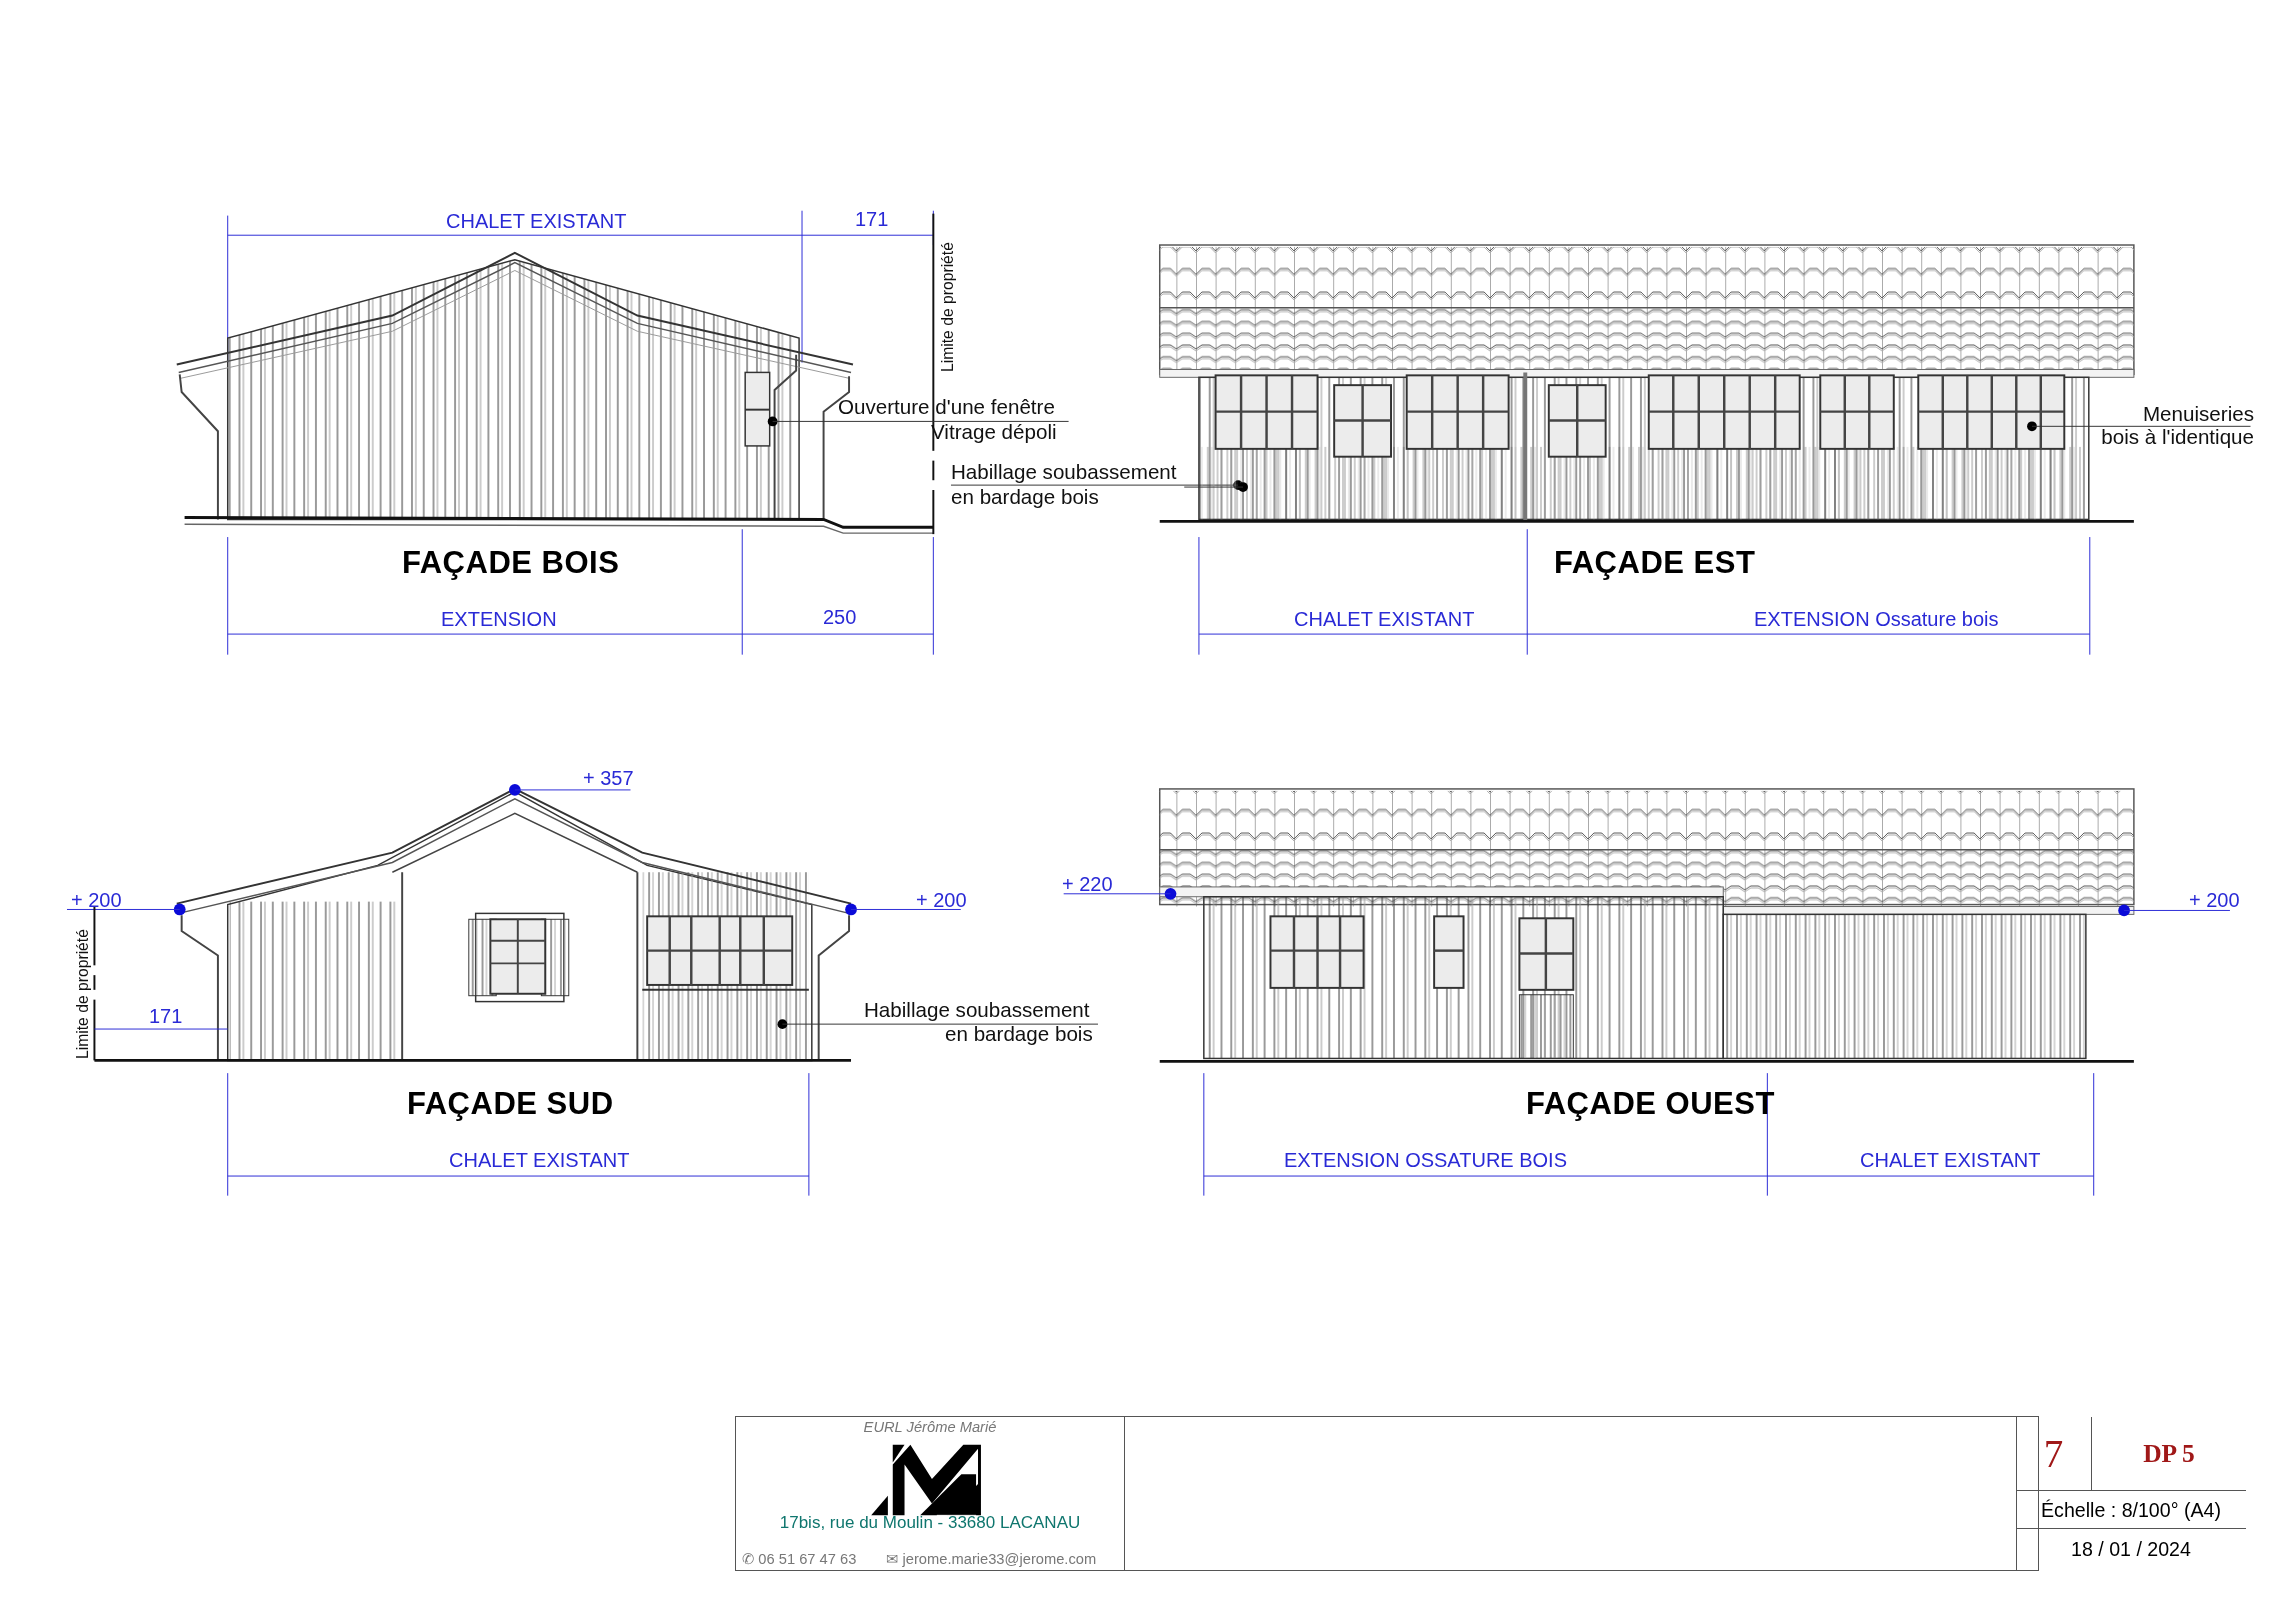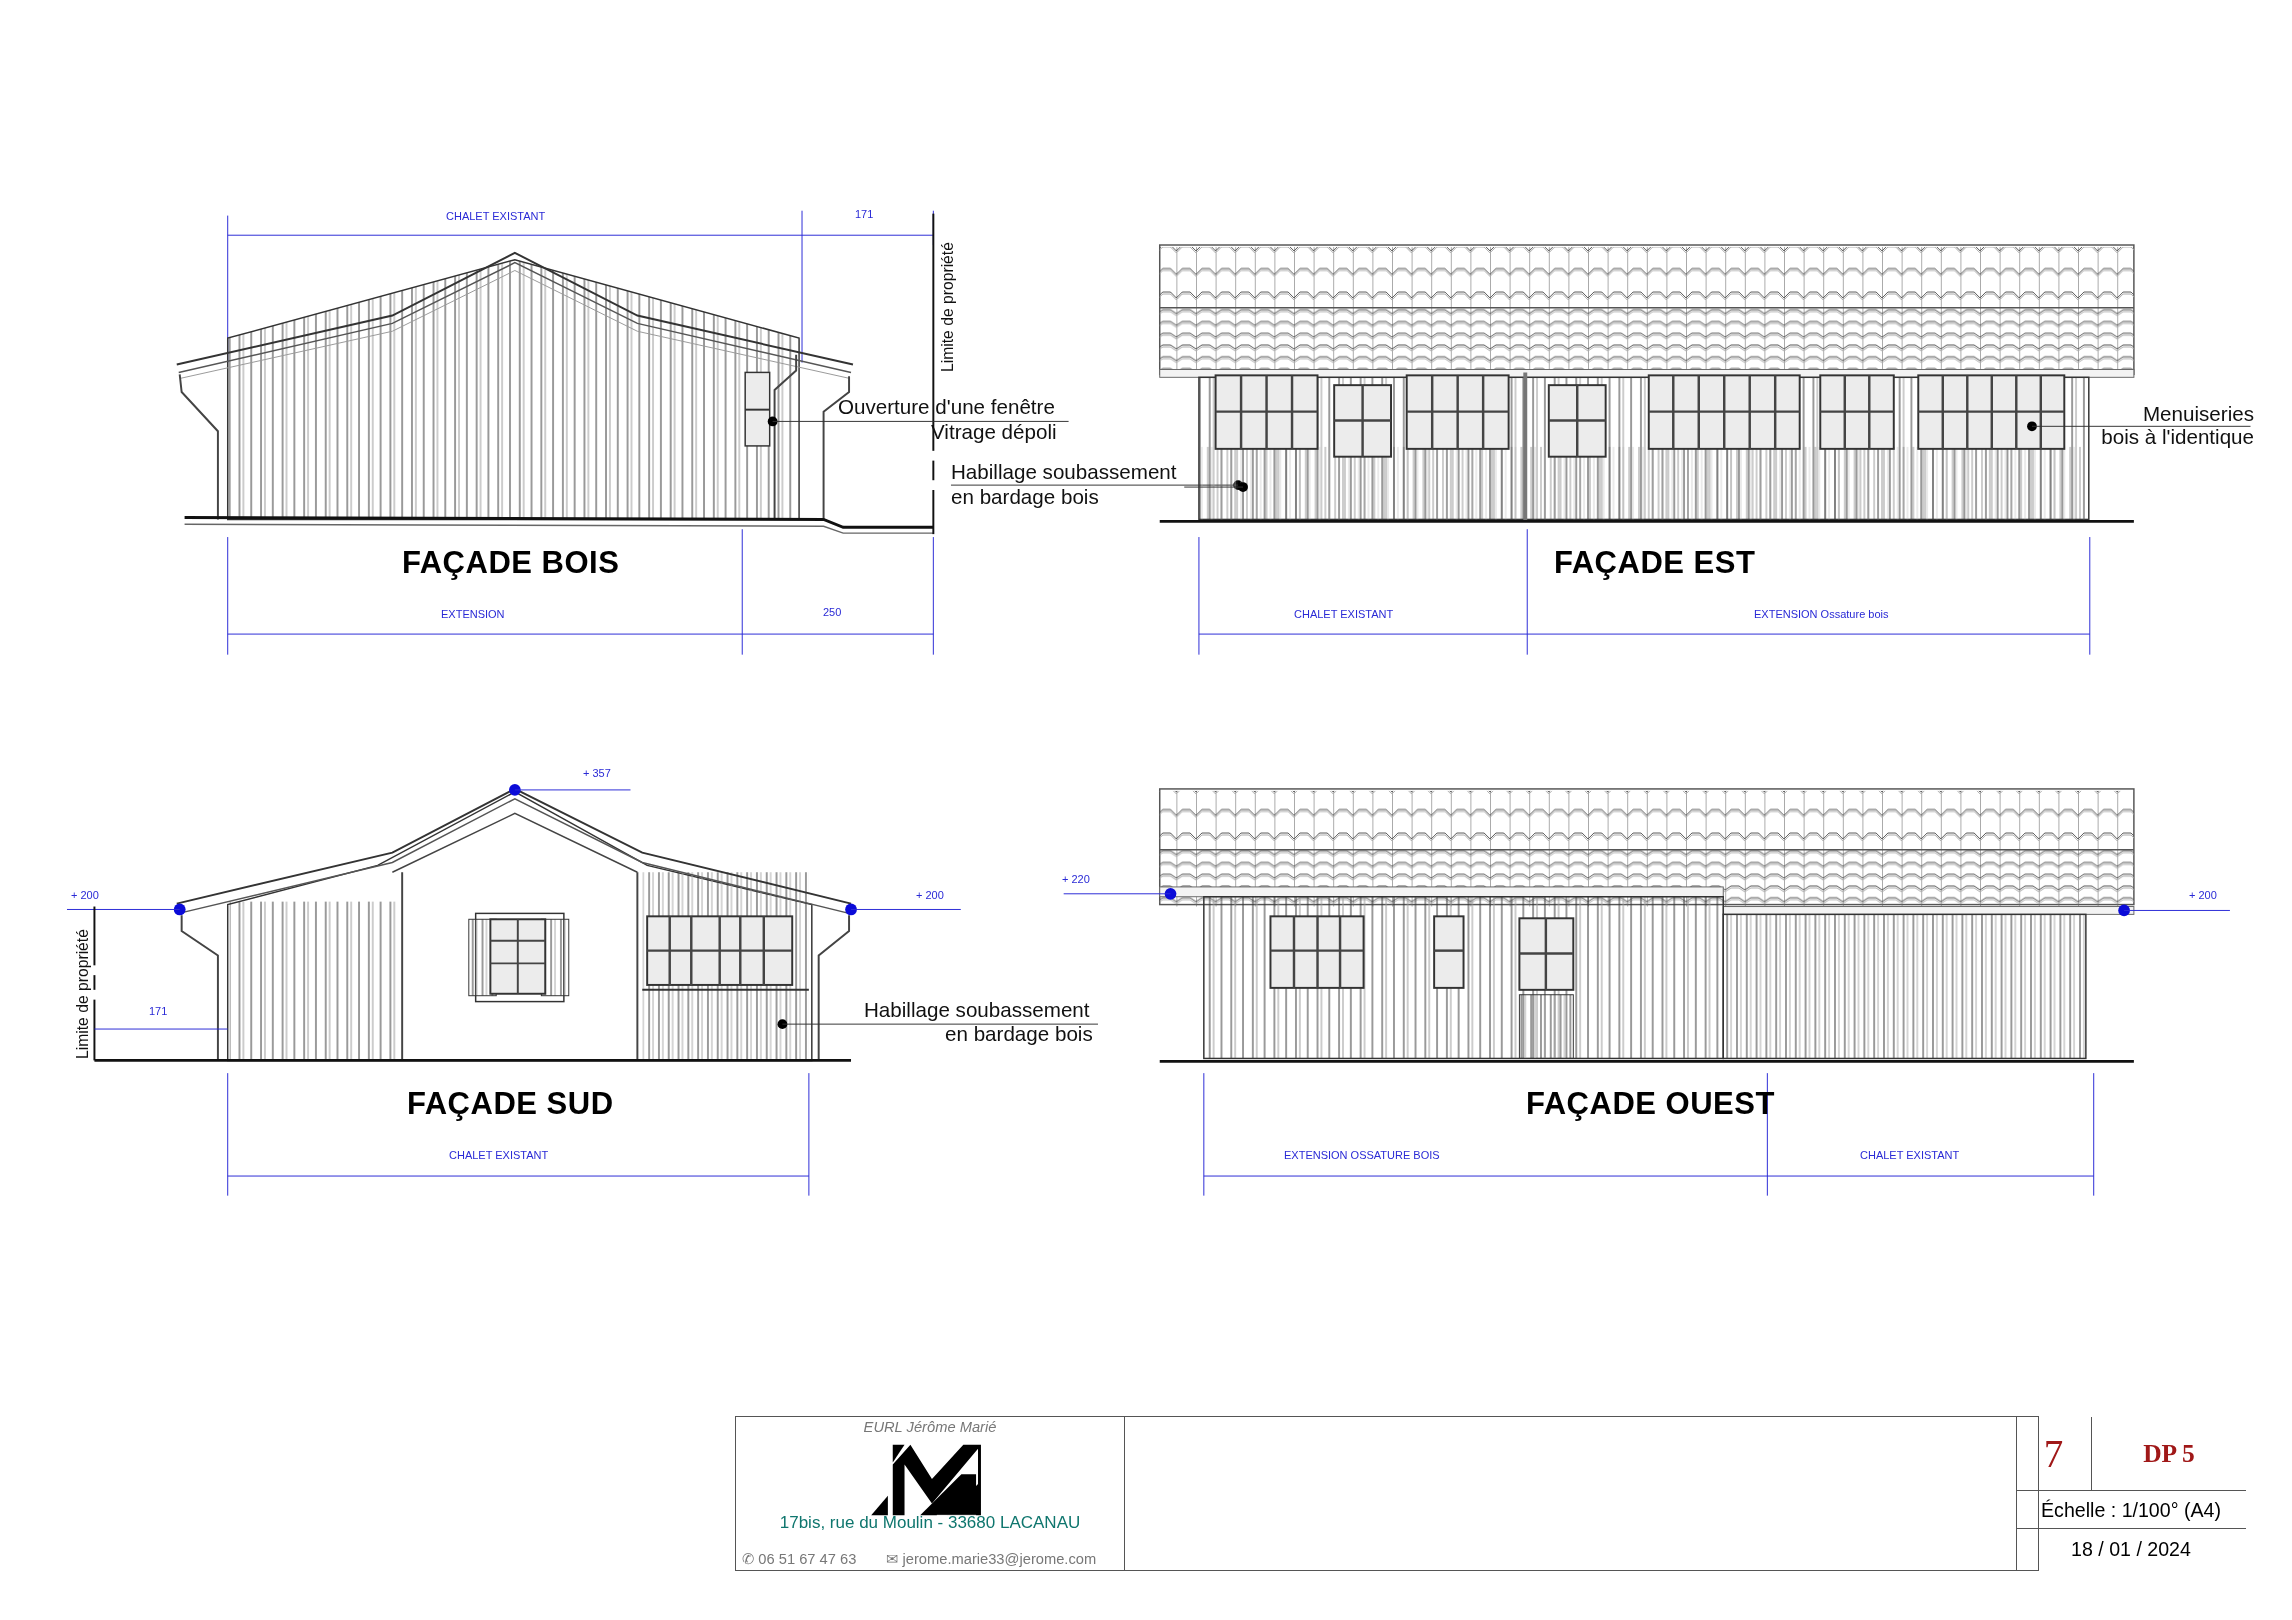--- a/index.html
+++ b/index.html
@@ -1,18 +1,18 @@
 <!DOCTYPE html>
 <html><head>
 <meta charset="utf-8">
 <style>
   html,body{margin:0;padding:0;background:#fff;}
   body{width:2293px;height:1620px;position:relative;overflow:hidden;font-family:"Liberation Sans",sans-serif;color:#000;}
   svg{position:absolute;left:0;top:0;}
-  .dim{color:#2a2ad6;font-size:11px;font-family:"Liberation Sans",sans-serif;position:absolute;white-space:nowrap;}
+  .dim{color:#2a2ad6;font-size:20px;font-family:"Liberation Sans",sans-serif;position:absolute;white-space:nowrap;}
   .title{font-size:31px;font-weight:bold;position:absolute;white-space:nowrap;letter-spacing:0.5px;}
   .note{font-size:20.6px;position:absolute;white-space:nowrap;line-height:24.5px;color:#111;}
   .note.right{text-align:right;}
   .vlabel{position:absolute;font-size:15.7px;transform:rotate(-90deg);transform-origin:left top;white-space:nowrap;color:#111;}
   
   .tb{position:absolute;left:735px;top:1416px;width:1304px;height:155px;border:1.5px solid #555;box-sizing:border-box;}
   .tb-logo{position:absolute;left:0;top:0;width:388px;height:100%;border-right:1.5px solid #555;}
   .tb-center{position:absolute;left:388px;top:0;width:737px;height:100%;background:#ececec;border-right:1.5px solid #555;}
   .tb-blank{position:absolute;left:1125px;top:0;width:155px;height:100%;border-right:1.5px solid #555;}
   .tb-right{position:absolute;left:1280px;top:0;width:230px;height:100%;}
@@ -292,17 +292,17 @@
       <span>06 51 67 47 63</span>
       <span style="display:inline-block;width:21.6px;"></span>
       <span>✉</span>
       <span>jerome.marie33@jerome.com</span>
     </div>
   </div>
   <div class="tb-blank"></div>
   <div class="tb-right">
     <div style="position:absolute;left:0;top:0;width:76px;height:74px;border-right:1.5px solid #555;border-bottom:1.5px solid #555;box-sizing:border-box;text-align:center;line-height:74px;font-size:39px;color:#a01818;font-family:'Liberation Serif',serif;">7</div>
     <div style="position:absolute;left:76px;top:0;width:154px;height:74px;border-bottom:1.5px solid #555;box-sizing:border-box;text-align:center;line-height:74px;font-size:25.5px;font-weight:bold;color:#a01818;font-family:'Liberation Serif',serif;">DP 5</div>
-    <div style="position:absolute;left:0;top:74px;width:230px;height:38px;border-bottom:1.5px solid #555;box-sizing:border-box;text-align:center;line-height:38px;font-size:19.6px;">Échelle : 1/100° (A4)</div>
+    <div style="position:absolute;left:0;top:74px;width:230px;height:38px;border-bottom:1.5px solid #555;box-sizing:border-box;text-align:center;line-height:38px;font-size:19.6px;">Échelle : 8/100° (A4)</div>
     <div style="position:absolute;left:0;top:113px;width:230px;height:39px;text-align:center;line-height:39px;font-size:19.6px;">18 / 01 / 2024</div>
   </div>
 </div>
 
 
 </body></html>

